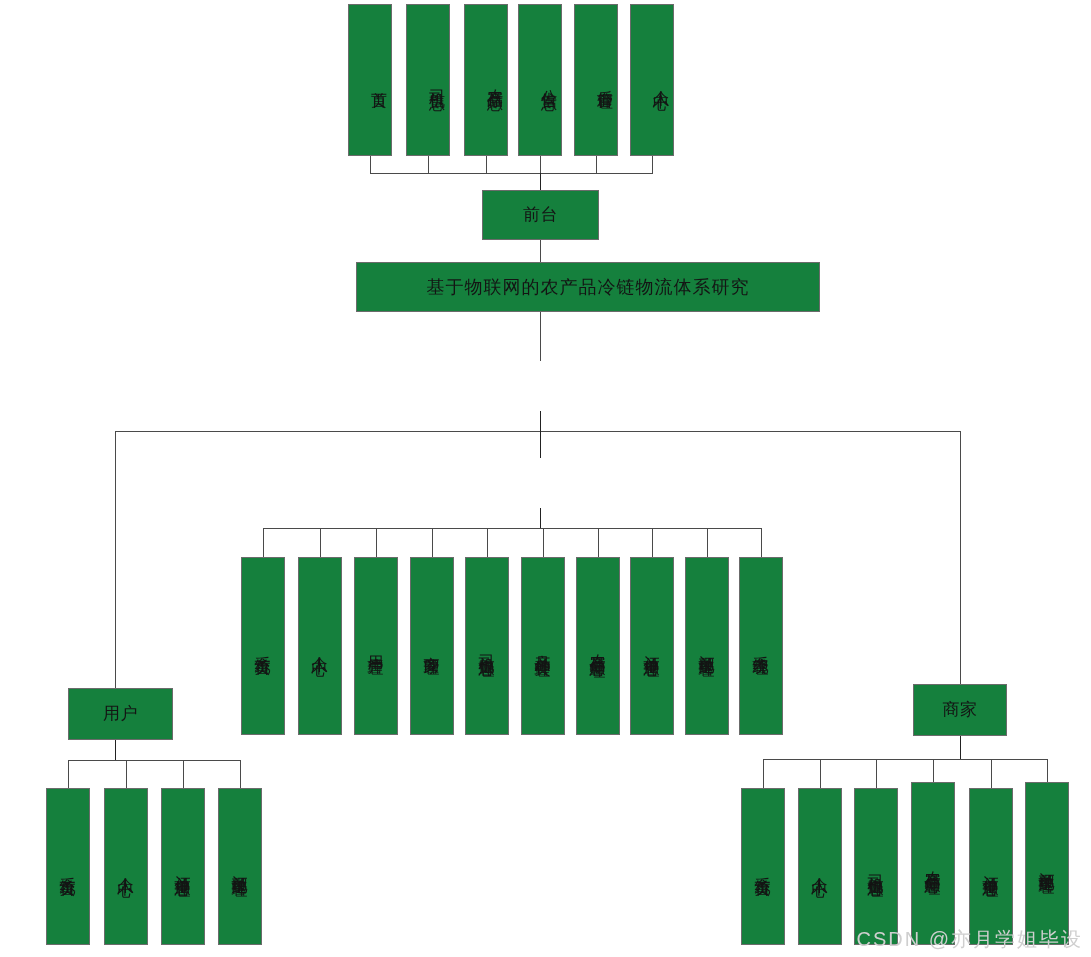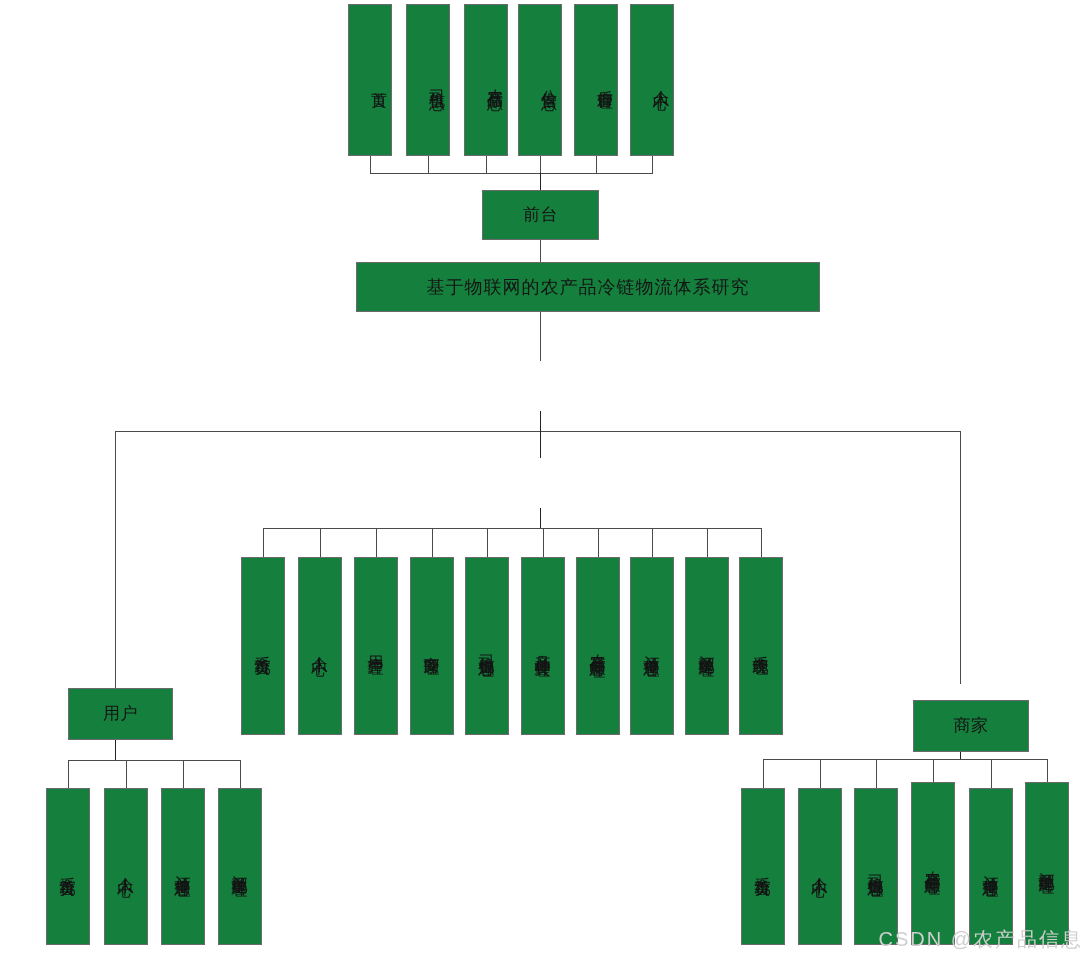--- a/index.html
+++ b/index.html
@@ -138,33 +138,33 @@
   <div class="ln lnv" style="left:68px;top:760px;height:29px;"></div>
   <div class="ln lnv" style="left:126px;top:760px;height:29px;"></div>
   <div class="ln lnv" style="left:183px;top:760px;height:29px;"></div>
   <div class="ln lnv" style="left:240px;top:760px;height:29px;"></div>
 
   <div class="node v mid" style="left:46px;top:788px;width:44px;height:157px;">系统首页</div>
   <div class="node v mid" style="left:104px;top:788px;width:44px;height:157px;">个人中心</div>
   <div class="node v mid" style="left:161px;top:788px;width:44px;height:157px;">订单信息管理</div>
   <div class="node v mid" style="left:218px;top:788px;width:44px;height:157px;">订单配送管理</div>
 
-  <div class="node h" style="left:913px;top:700px;width:116px;height:52px;">商家</div>
+  <div class="node h" style="left:913px;top:684px;width:94px;height:52px;">商家</div>
 
   <div class="ln lnv dark" style="left:960px;top:736px;height:24px;"></div>
   <div class="ln lnh" style="left:763px;top:759px;width:285px;"></div>
   <div class="ln lnv" style="left:763px;top:759px;height:30px;"></div>
   <div class="ln lnv" style="left:820px;top:759px;height:30px;"></div>
   <div class="ln lnv" style="left:876px;top:759px;height:30px;"></div>
   <div class="ln lnv" style="left:933px;top:759px;height:30px;"></div>
   <div class="ln lnv" style="left:991px;top:759px;height:30px;"></div>
   <div class="ln lnv" style="left:1047px;top:759px;height:30px;"></div>
 
   <div class="node v mid" style="left:741px;top:788px;width:44px;height:157px;">系统首页</div>
   <div class="node v mid" style="left:798px;top:788px;width:44px;height:157px;">个人中心</div>
   <div class="node v mid" style="left:854px;top:788px;width:44px;height:157px;">司机信息管理</div>
   <div class="node v mid" style="left:911px;top:782px;width:44px;height:163px;">农产品信息管理</div>
   <div class="node v mid" style="left:969px;top:788px;width:44px;height:157px;">订单信息管理</div>
   <div class="node v mid" style="left:1025px;top:782px;width:44px;height:163px;">订单配送管理</div>
 
-  <div id="watermark">CSDN @农产品信息</div>
+  <div id="watermark">CSDN @亦月学姐毕设</div>
 
 </div>
 
 </body></html>

